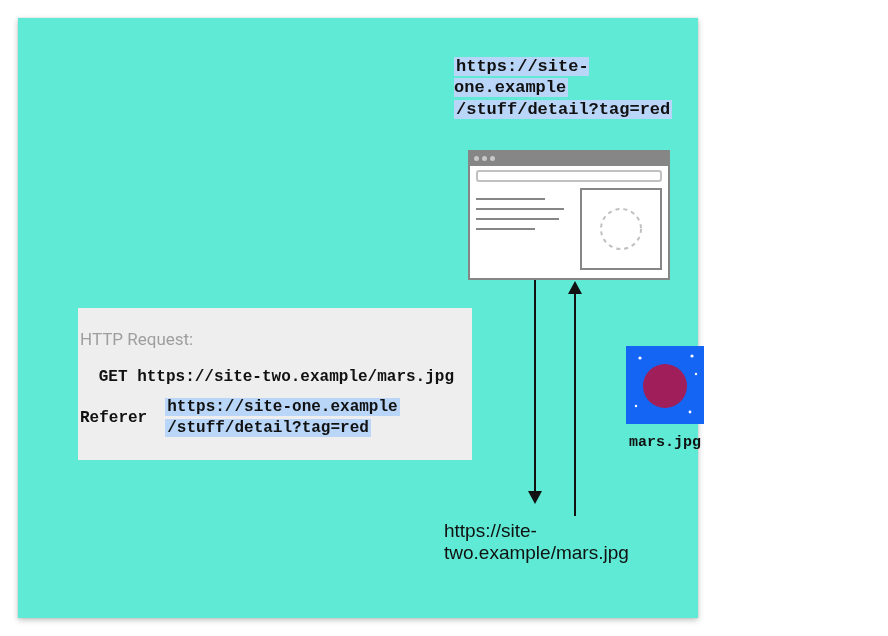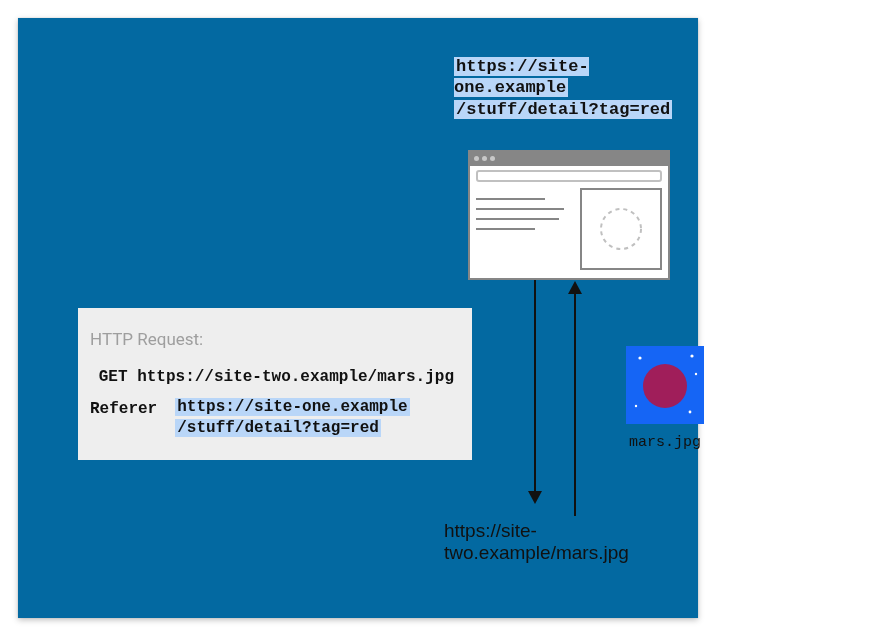--- a/index.html
+++ b/index.html
@@ -4,21 +4,21 @@
 <style>
   * { box-sizing: border-box; margin: 0; padding: 0; }
   body {
     font-family: -apple-system, BlinkMacSystemFont, "Segoe UI", Roboto, sans-serif;
     background: #fff;
     padding: 18px;
   }
   .card {
     width: 680px;
     height: 600px;
-    background: #0369a1;
+    background: #5eead4;
     box-shadow: 0 2px 6px rgba(0,0,0,0.25), 0 0 1px rgba(0,0,0,0.2);
     position: relative;
   }
   .url-block {
     position: absolute;
     top: 38px;
     left: 436px;
     font-family: "Courier New", Courier, monospace;
     font-weight: bold;
     font-size: 17px;
@@ -126,21 +126,21 @@
     border-right: 7px solid transparent;
     border-bottom: 13px solid #111;
   }
 
   .http-box {
     position: absolute;
     top: 290px;
     left: 60px;
     width: 394px;
     background: #eeeeee;
-    padding: 18px 18px 20px 12px;
+    padding: 18px 18px 20px 2px;
     line-height: 1.6;
   }
   .http-title {
     color: #9e9e9e;
     font-size: 17px;
     margin-bottom: 12px;
   }
   .http-line {
     font-family: "Courier New", Courier, monospace;
     font-weight: bold;
@@ -148,21 +148,21 @@
     color: #111;
     margin-bottom: 6px;
     text-align: right;
   }
   .http-referer-row {
     font-family: "Courier New", Courier, monospace;
     font-weight: bold;
     font-size: 16px;
     color: #111;
     display: flex;
-    align-items: flex-start;
+    align-items: center;
     gap: 18px;
   }
   .http-referer-url {
     font-family: "Courier New", Courier, monospace;
     font-weight: bold;
     font-size: 16px;
     line-height: 1.35;
   }
   .http-referer-url span {
     background: #b9d6f8;
@@ -171,21 +171,21 @@
 
   .mars-thumb {
     position: absolute;
     top: 328px;
     left: 608px;
     text-align: center;
   }
   .mars-thumb svg { display:block; }
   .mars-label {
     font-family: "Courier New", Courier, monospace;
-    font-weight: normal;
+    font-weight: bold;
     font-size: 15px;
     margin-top: 10px;
     color: #111;
   }
 
   .site-two-url {
     position: absolute;
     top: 502px;
     left: 414px;
     font-family: -apple-system, BlinkMacSystemFont, "Segoe UI", sans-serif;

